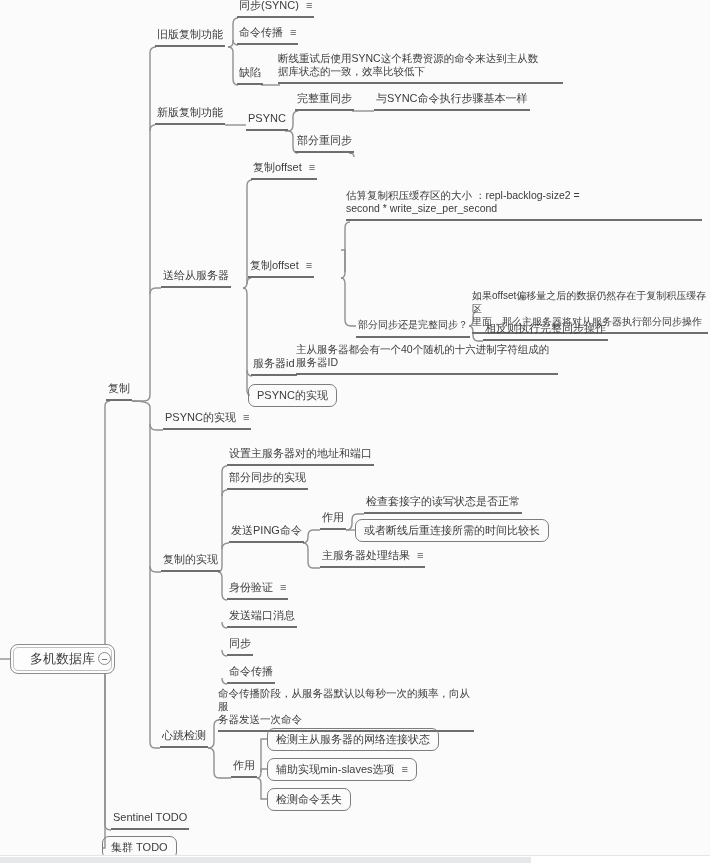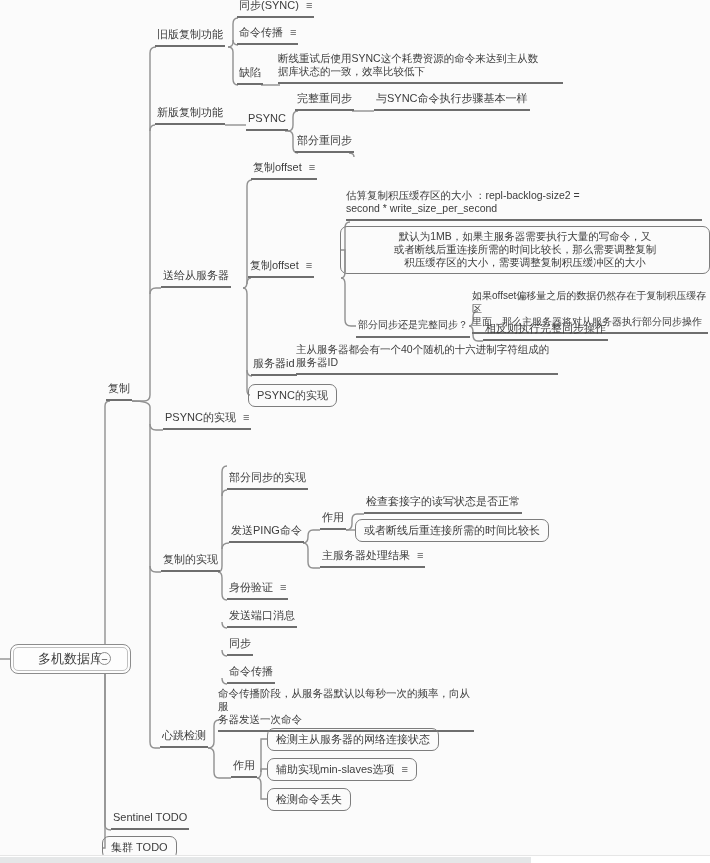--- a/index.html
+++ b/index.html
@@ -9,21 +9,21 @@
   .node{position:absolute;font-size:11px;line-height:14px;white-space:nowrap;}
   .u{border-bottom:2px solid #6e6e6e;padding:2px 2px 4px 2px;}
   .para{position:absolute;font-size:10.5px;line-height:13px;white-space:pre-line;text-align:left;
         padding:1px 0 4px 0;border-bottom:2px solid #6e6e6e;}
   .fs10{font-size:10px;margin-top:11px;}
   .b{position:absolute;font-size:11px;line-height:14px;white-space:nowrap;
      border:1px solid #7d7d7d;border-radius:7px;padding:3px 8px 4px 8px;background:transparent;}
   .bcenter{white-space:pre-line;text-align:center;font-size:10.5px;line-height:13px;}
   .root-outer{position:absolute;left:10px;top:644px;border:1.4px solid #8c8c8c;border-radius:8px;
               padding:2px;background:#fdfdfd;}
-  .root-inner{border:1px solid #c0c0c0;border-radius:5px;padding:3px 24px;font-size:13px;line-height:16px;}
+  .root-inner{border:1px solid #c0c0c0;border-radius:5px;padding:3px 16px;font-size:13px;line-height:16px;}
   .notes{display:inline-block;margin-left:7px;color:#5a5a5a;font-size:11px;}
   .collapse{position:absolute;left:98px;top:652px;width:13px;height:13px;border:1px solid #8c8c8c;
             border-radius:50%;background:#fcfcfc;color:#555;font-size:11px;line-height:12px;
             text-align:center;box-sizing:border-box;}
   .hscroll{position:absolute;left:0;top:855px;width:710px;height:8px;background:#ffffff;
            border-top:1px solid #e6e6e6;}
   .thumb{position:absolute;left:0;top:1px;width:531px;height:7px;background:#e5e7e8;}
 </style>
 </head>
 <body>
@@ -116,32 +116,30 @@
 
   <div class="node u" style="left:246px;top:109px"><span>PSYNC</span></div>
   <div class="node u" style="left:295px;top:89px"><span>完整重同步</span></div>
   <div class="node u" style="left:374px;top:89px"><span>与SYNC命令执行步骤基本一样</span></div>
   <div class="node u" style="left:295px;top:131px"><span>部分重同步</span></div>
 
   <div class="node u" style="left:251px;top:158px"><span>复制offset</span><span class="notes">≡</span></div>
   <div class="node u" style="left:248px;top:256px"><span>复制offset</span><span class="notes">≡</span></div>
   <div class="para" style="left:346px;top:188px;width:356px"><span>估算复制积压缓存区的大小 ：repl-backlog-size2 =
 second * write_size_per_second</span></div>
-  <div class="b bcenter" style="left:340px;top:226px;width:352px"><span>默认为1MB，如果主服务器需要执行大量的写命令，又
-或者断线后重连接所需的时间比较长，那么需要调整复制
-积压缓存区的大小，需要调整复制积压缓冲区的大小</span></div>
   <div class="node u fs10" style="left:356px;top:305px"><span>部分同步还是完整同步？</span></div>
   <div class="para fs10" style="left:472px;top:277px;width:236px"><span>如果offset偏移量之后的数据仍然存在于复制积压缓存区
 里面，那么主服务器将对从服务器执行部分同步操作</span></div>
   <div class="node u" style="left:483px;top:319px"><span>相反则执行完整同步操作</span></div>
   <div class="node u" style="left:251px;top:354px"><span>服务器id</span></div>
   <div class="para" style="left:296px;top:342px;width:262px"><span>主从服务器都会有一个40个随机的十六进制字符组成的
 服务器ID</span></div>
   <div class="b" style="left:248px;top:384px"><span>PSYNC的实现</span></div>
 
+  <div class="node u" style="left:227px;top:444px"><span>设置主服务器对的地址和端口</span></div>
   <div class="node u" style="left:227px;top:468px"><span>部分同步的实现</span></div>
   <div class="node u" style="left:229px;top:521px"><span>发送PING命令</span></div>
   <div class="node u" style="left:320px;top:508px"><span>作用</span></div>
   <div class="node u" style="left:364px;top:492px"><span>检查套接字的读写状态是否正常</span></div>
   <div class="b" style="left:355px;top:519px"><span>或者断线后重连接所需的时间比较长</span></div>
   <div class="node u" style="left:320px;top:546px"><span>主服务器处理结果</span><span class="notes">≡</span></div>
   <div class="node u" style="left:227px;top:578px"><span>身份验证</span><span class="notes">≡</span></div>
   <div class="node u" style="left:227px;top:606px"><span>发送端口消息</span></div>
   <div class="node u" style="left:227px;top:634px"><span>同步</span></div>
   <div class="node u" style="left:227px;top:662px"><span>命令传播</span></div>

